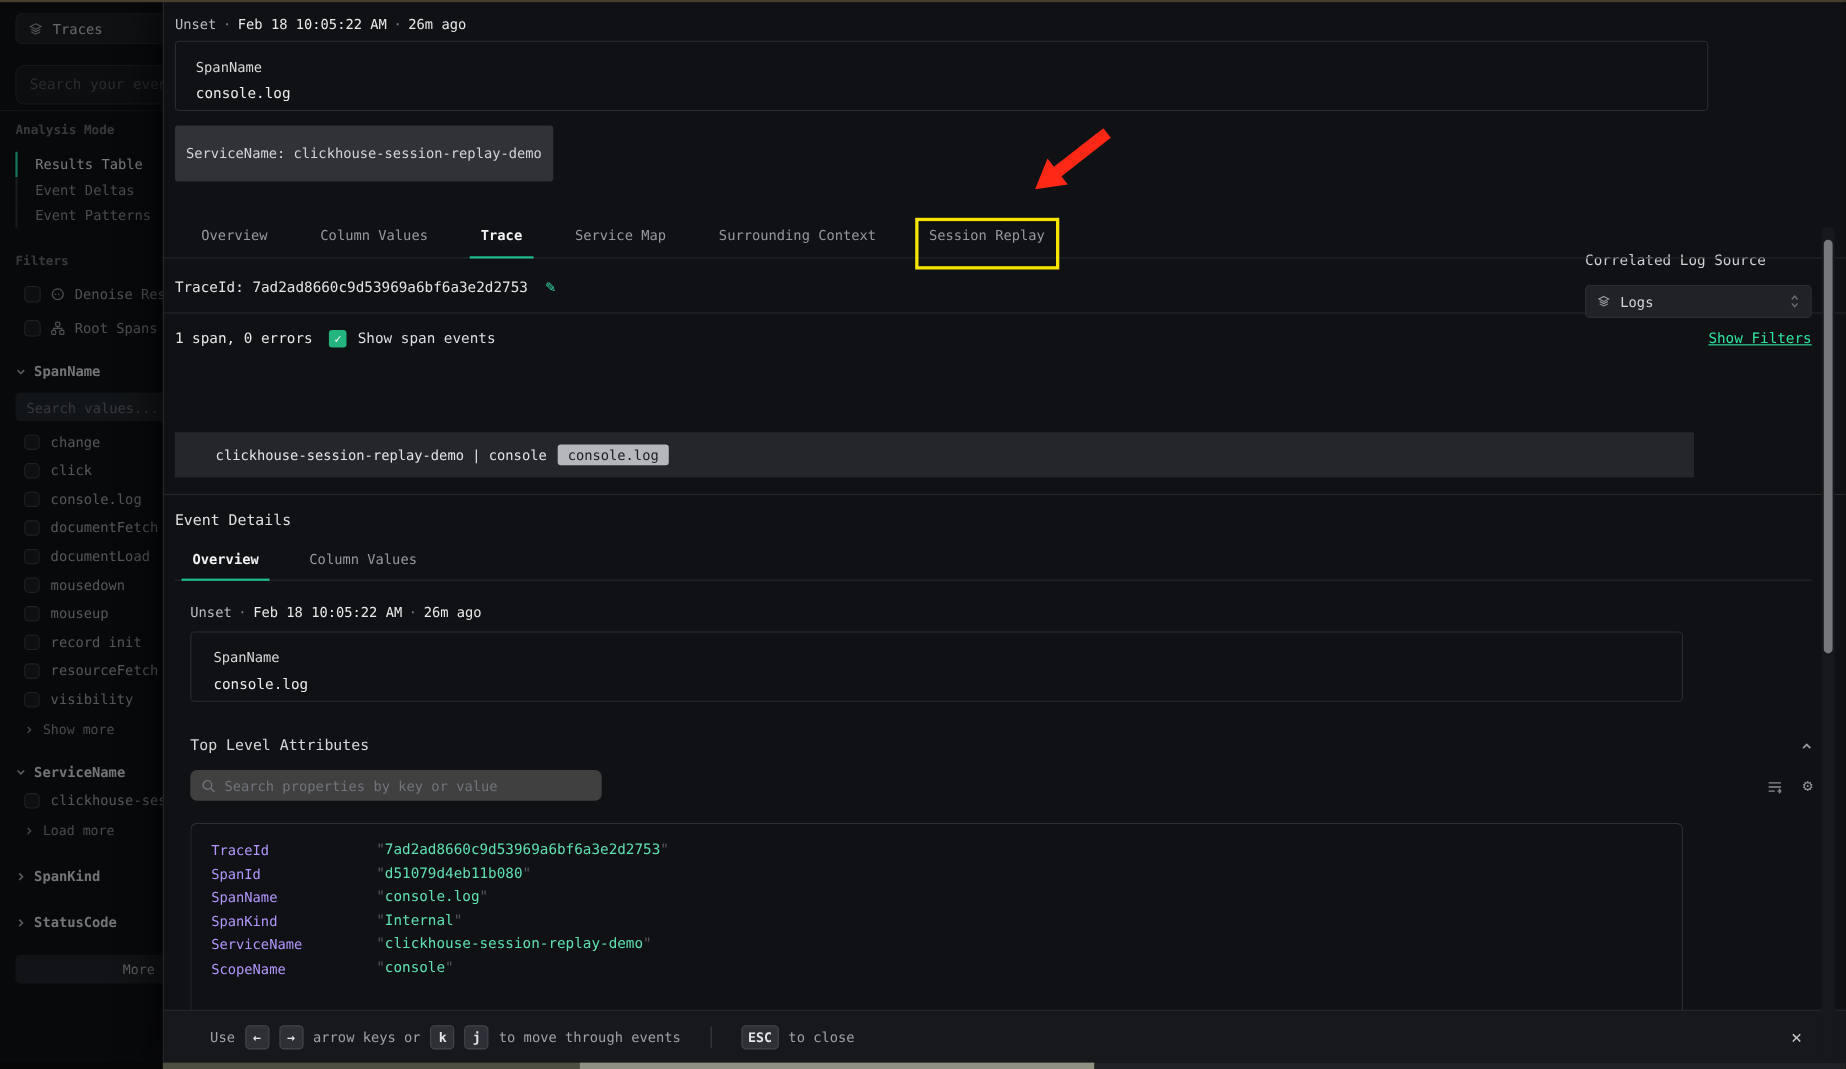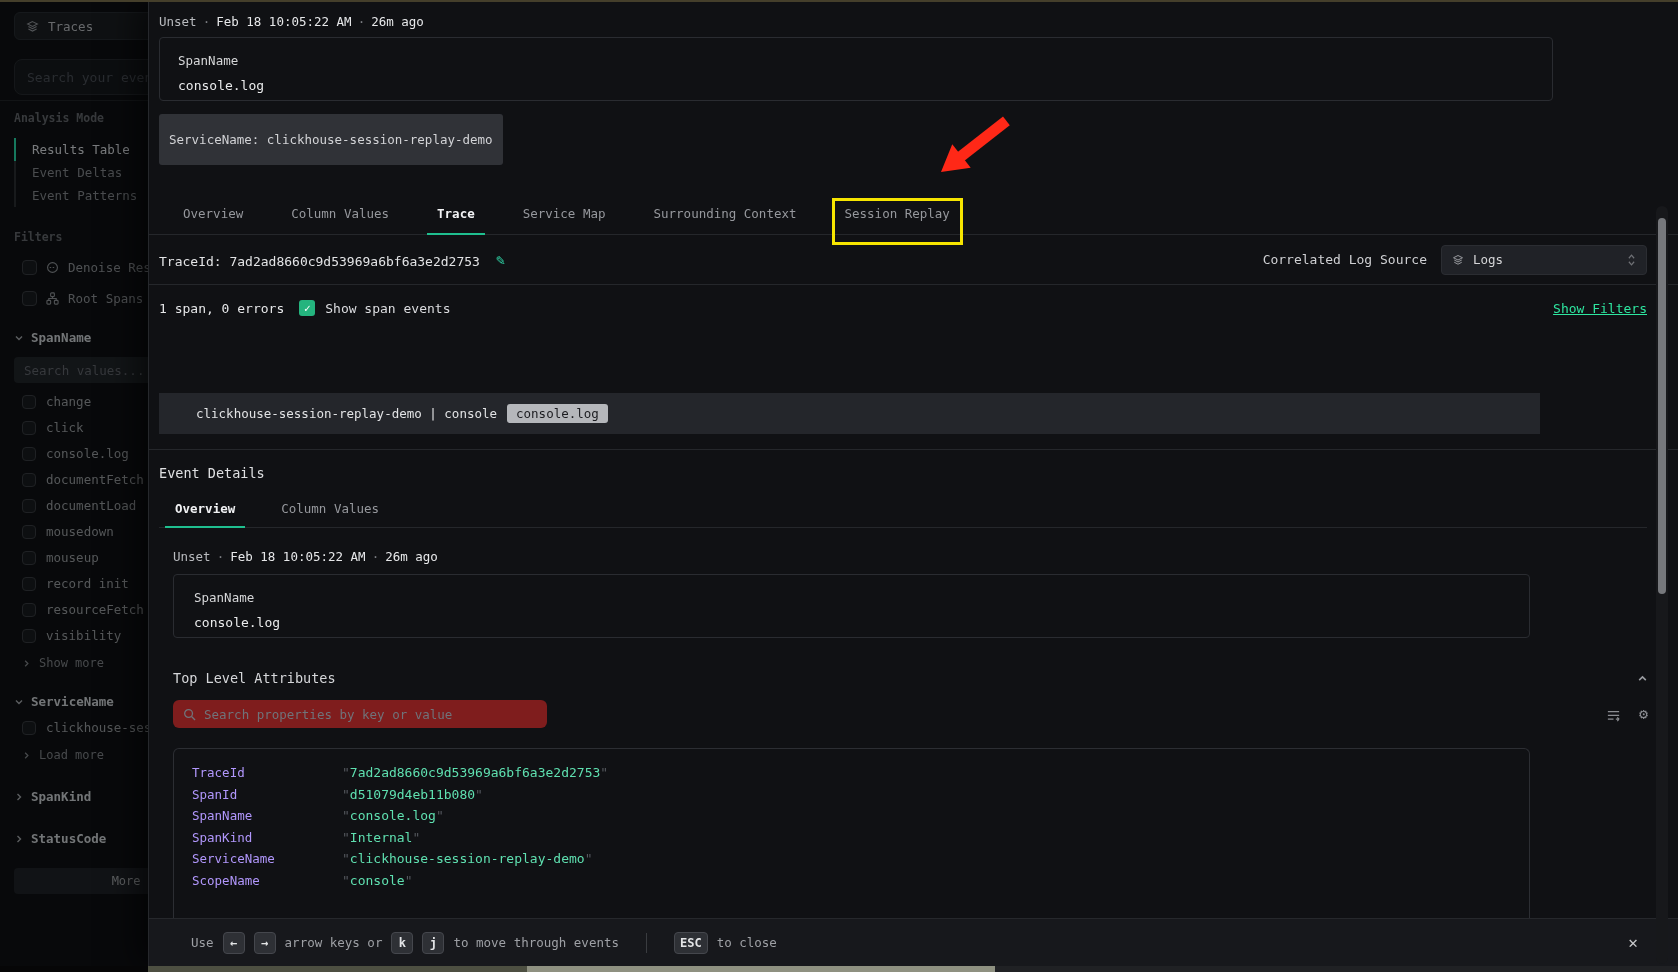--- a/index.html
+++ b/index.html
@@ -62,21 +62,21 @@
   .tab.active::after { content:""; position:absolute; left:-8px; right:-8px; bottom:-1px; height:2px; background:#1fbf8f; }
   .tab.highlight::before { content:""; position:absolute; left:-11px; right:-11px; top:6px; bottom:-11px;
     border:3px solid #f6e500; z-index:5; }
 
   .red-arrow { position:absolute; left:933px; top:112px; z-index:6; }
 
   .trace-toolbar { height:50px; display:flex; align-items:center; justify-content:space-between;
     padding:0 31px 0 10px; border-bottom:1px solid #25272b; }
   .tid { font-size:13px; color:#e3e4e6; display:flex; align-items:flex-end; gap:16px; }
   .pencil { color:#2fd3a5; font-size:15px; }
-  .cls-right { display:flex; align-items:center; gap:14px; }
+  .cls-right { display:flex; gap:14px;flex-direction:column; }
   .cls-label { font-size:13px; color:#cfd0d3; }
   .log-select { width:206px; height:30px; background:#202227; border:1px solid #2b2d32; border-radius:4px;
     display:flex; align-items:center; gap:9px; padding:0 10px; font-size:12.5px; color:#d4d5d7; }
   .log-select .icn { color:#9a9ca0; }
   .log-select .updn { margin-left:auto; color:#6f7176; }
 
   .spans-toolbar { height:46px; display:flex; align-items:center; padding:0 31px 0 10px; }
   .span-sum { color:#e6e7e9; font-size:13px; }
   .cb-checked { width:16px; height:16px; background:#24b47e; border-radius:3px; margin-left:15px;
     display:flex; align-items:center; justify-content:center; color:#fff; font-size:11px; }
@@ -97,21 +97,21 @@
   .ed-time { margin:21px 0 0 24px; font-size:12.5px; color:#e7e8ea; }
   .ed-time .status { color:#b9bbbf; } .ed-time .sep { color:#7b7d82; padding:0 6px; }
   .span-card2 { margin:10px 148px 0 24px; border:1px solid #2a2c31; border-radius:4px; padding:15px 20px; height:64px; }
   .span-card2 .lbl { font-size:12.5px; color:#d6d7d9; }
   .span-card2 .val { margin-top:10px; font-size:13px; color:#eaebec; }
 
   .tla-head { margin:32px 30px 0 24px; display:flex; align-items:center; justify-content:space-between; }
   .tla-title { font-size:13.5px; color:#d6d7da; }
   .tla-head .chev { color:#9a9ca1; }
   .tla-toolbar { margin:14px 30px 0 24px; display:flex; align-items:center; justify-content:space-between; }
-  .prop-search { width:374px; height:28px; background:#7f1d1d; border:none; border-radius:6px;
+  .prop-search { width:374px; height:28px; background:#404040; border:none; border-radius:6px;
     display:flex; align-items:center; gap:8px; padding:0 10px; color:#70737a; }
   .prop-search input { background:transparent; border:none; outline:none; color:#9b9da1; font-family:inherit; font-size:12.5px; width:320px; }
   .prop-search input::placeholder { color:#70737a; }
   .tool-icons { display:flex; align-items:center; gap:18px; color:#8b8d92; }
   .gear { font-size:15px; }
 
   .attr-card { margin:20px 148px 0 24px; border:1px solid #2c2e33; border-bottom:none;
     border-radius:6px 6px 0 0; padding:13px 0 0 18px; height:206px; overflow:hidden; }
   .attr-row { height:21.5px; display:flex; align-items:center; }
   .attr-key { width:150px; color:#b197fc; font-size:12.5px; flex:0 0 auto; }

